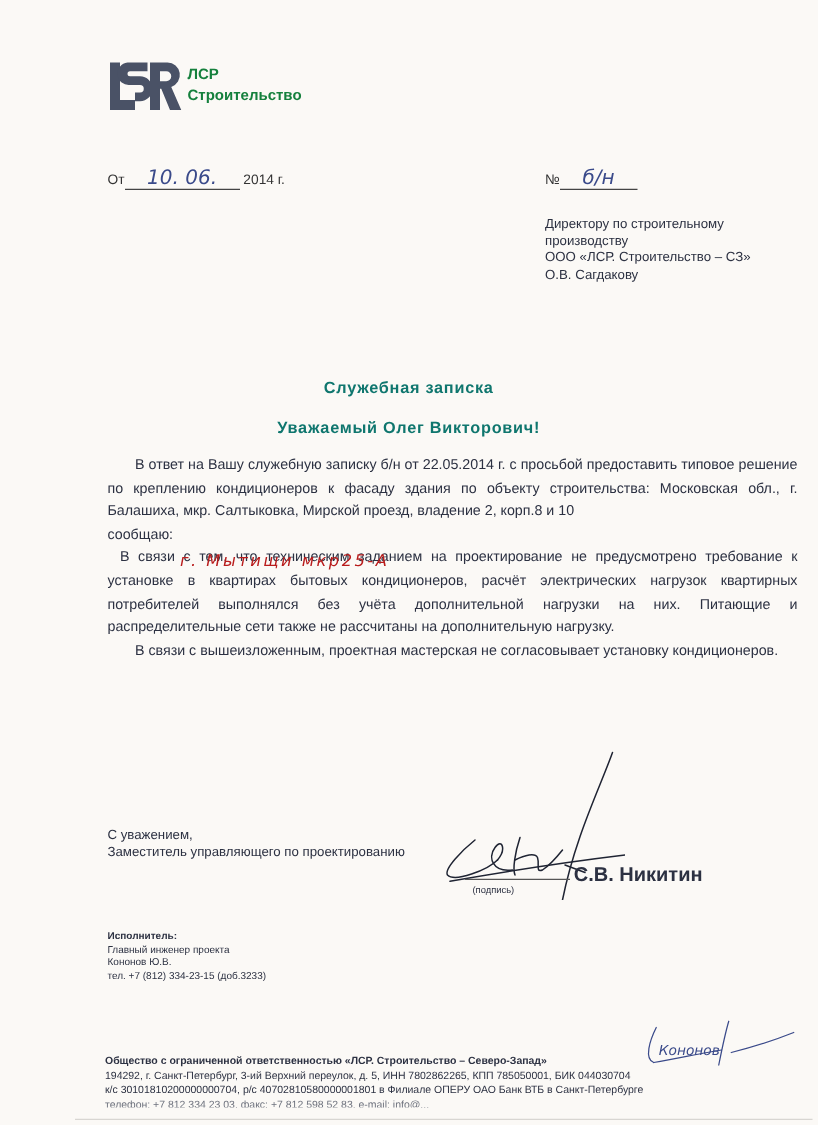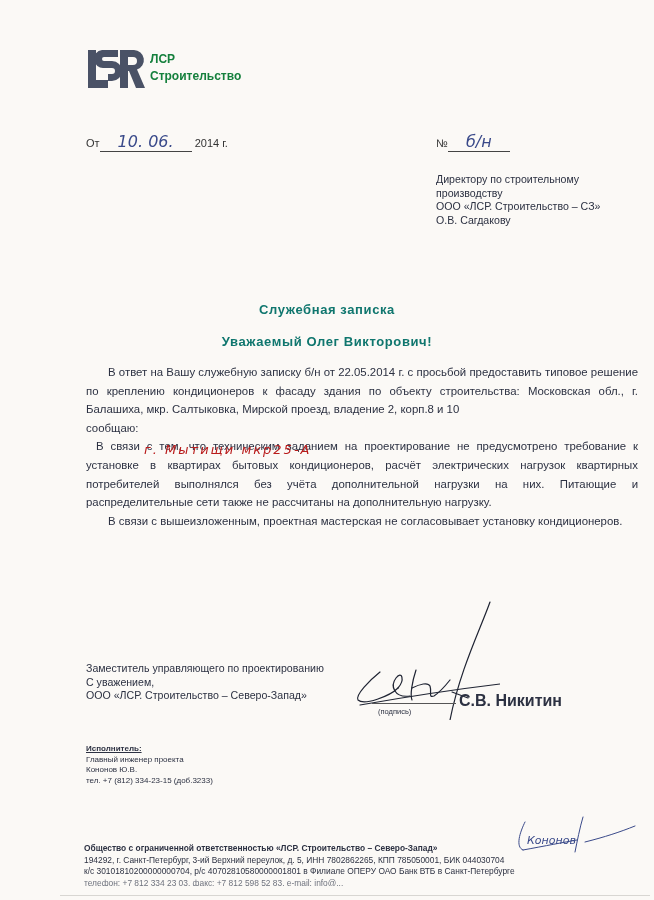--- a/index.html
+++ b/index.html
@@ -41,21 +41,21 @@
 
   
   #closing { left: 86px; top: 662px; font-size: 10.6px; line-height: 13.5px; color: #2c3142; }
   #sig-name { left: 459px; top: 692px; font-weight: bold; font-size: 16px; color: #2c3142; }
   #sig-caption { left: 378px; top: 707px; font-size: 7.5px; color: #2c3142; }
   #sig-line { left: 372px; top: 703px; width: 84px; border-top: 1px solid #555; }
   #signature { left: 350px; top: 600px; }
 
   
   #executor { left: 86px; top: 744px; font-size: 8px; line-height: 10.5px; color: #2c3142; }
-  #executor .lbl { font-weight: bold; text-decoration: underline; }
+  #executor .lbl { font-weight: bold; }
 
   
   #footer { left: 84px; top: 843px; font-size: 8.4px; line-height: 11.6px; color: #2c3142; white-space: nowrap; }
   #footer .b { font-weight: bold; }
   #footer .faded { color: #555a68; opacity: 0.85; }
   #footer-sig { left: 505px; top: 812px; }
   #bottom-line { left: 60px; top: 895px; width: 590px; border-top: 1px solid #d8d6d2; }
 </style>
 </head>
 <body>
@@ -101,23 +101,22 @@
     <span style="display:block;text-indent:0">сообщаю:</span>
   </p>
   <div style="position:relative;height:0">
     <span class="hand-inline" style="position:absolute;left:52px;top:-19px;white-space:nowrap">г. Мытищи мкр25-А</span>
   </div>
   <p class="indent-s">В связи с тем, что техническим заданием на проектирование не предусмотрено требование к установке в квартирах бытовых кондиционеров, расчёт электрических нагрузок квартирных потребителей выполнялся без учёта дополнительной нагрузки на них. Питающие и распределительные сети также не рассчитаны на дополнительную нагрузку.</p>
   <p class="indent">В связи с вышеизложенным, проектная мастерская не согласовывает установку кондиционеров.</p>
 </div>
 
 <div id="closing" class="abs">
+  <div>С уважением,</div>
   <div>Заместитель управляющего по проектированию</div>
-  <div>С уважением,</div>
-  <div>ООО «ЛСР. Строительство – Северо-Запад»</div>
 </div>
 
 <svg id="signature" class="abs" width="150" height="120" viewBox="0 0 150 120">
   <g fill="none" stroke="#1f2433" stroke-width="1.2" stroke-linecap="round">
     <path d="M30 72 C20 80, 5 95, 8 100 C14 106, 40 96, 48 88"></path>
     <path d="M48 88 C55 80, 52 70, 46 78 C40 86, 44 98, 60 96"></path>
     <path d="M66 70 C62 82, 60 95, 62 100"></path>
     <path d="M62 88 C70 84, 78 82, 80 86 C82 92, 78 98, 84 96 C90 92, 96 85, 100 80"></path>
     <path d="M140 2 C130 30, 110 70, 100 120"></path>
     <path d="M10 105 C50 98, 100 90, 150 84"></path>

